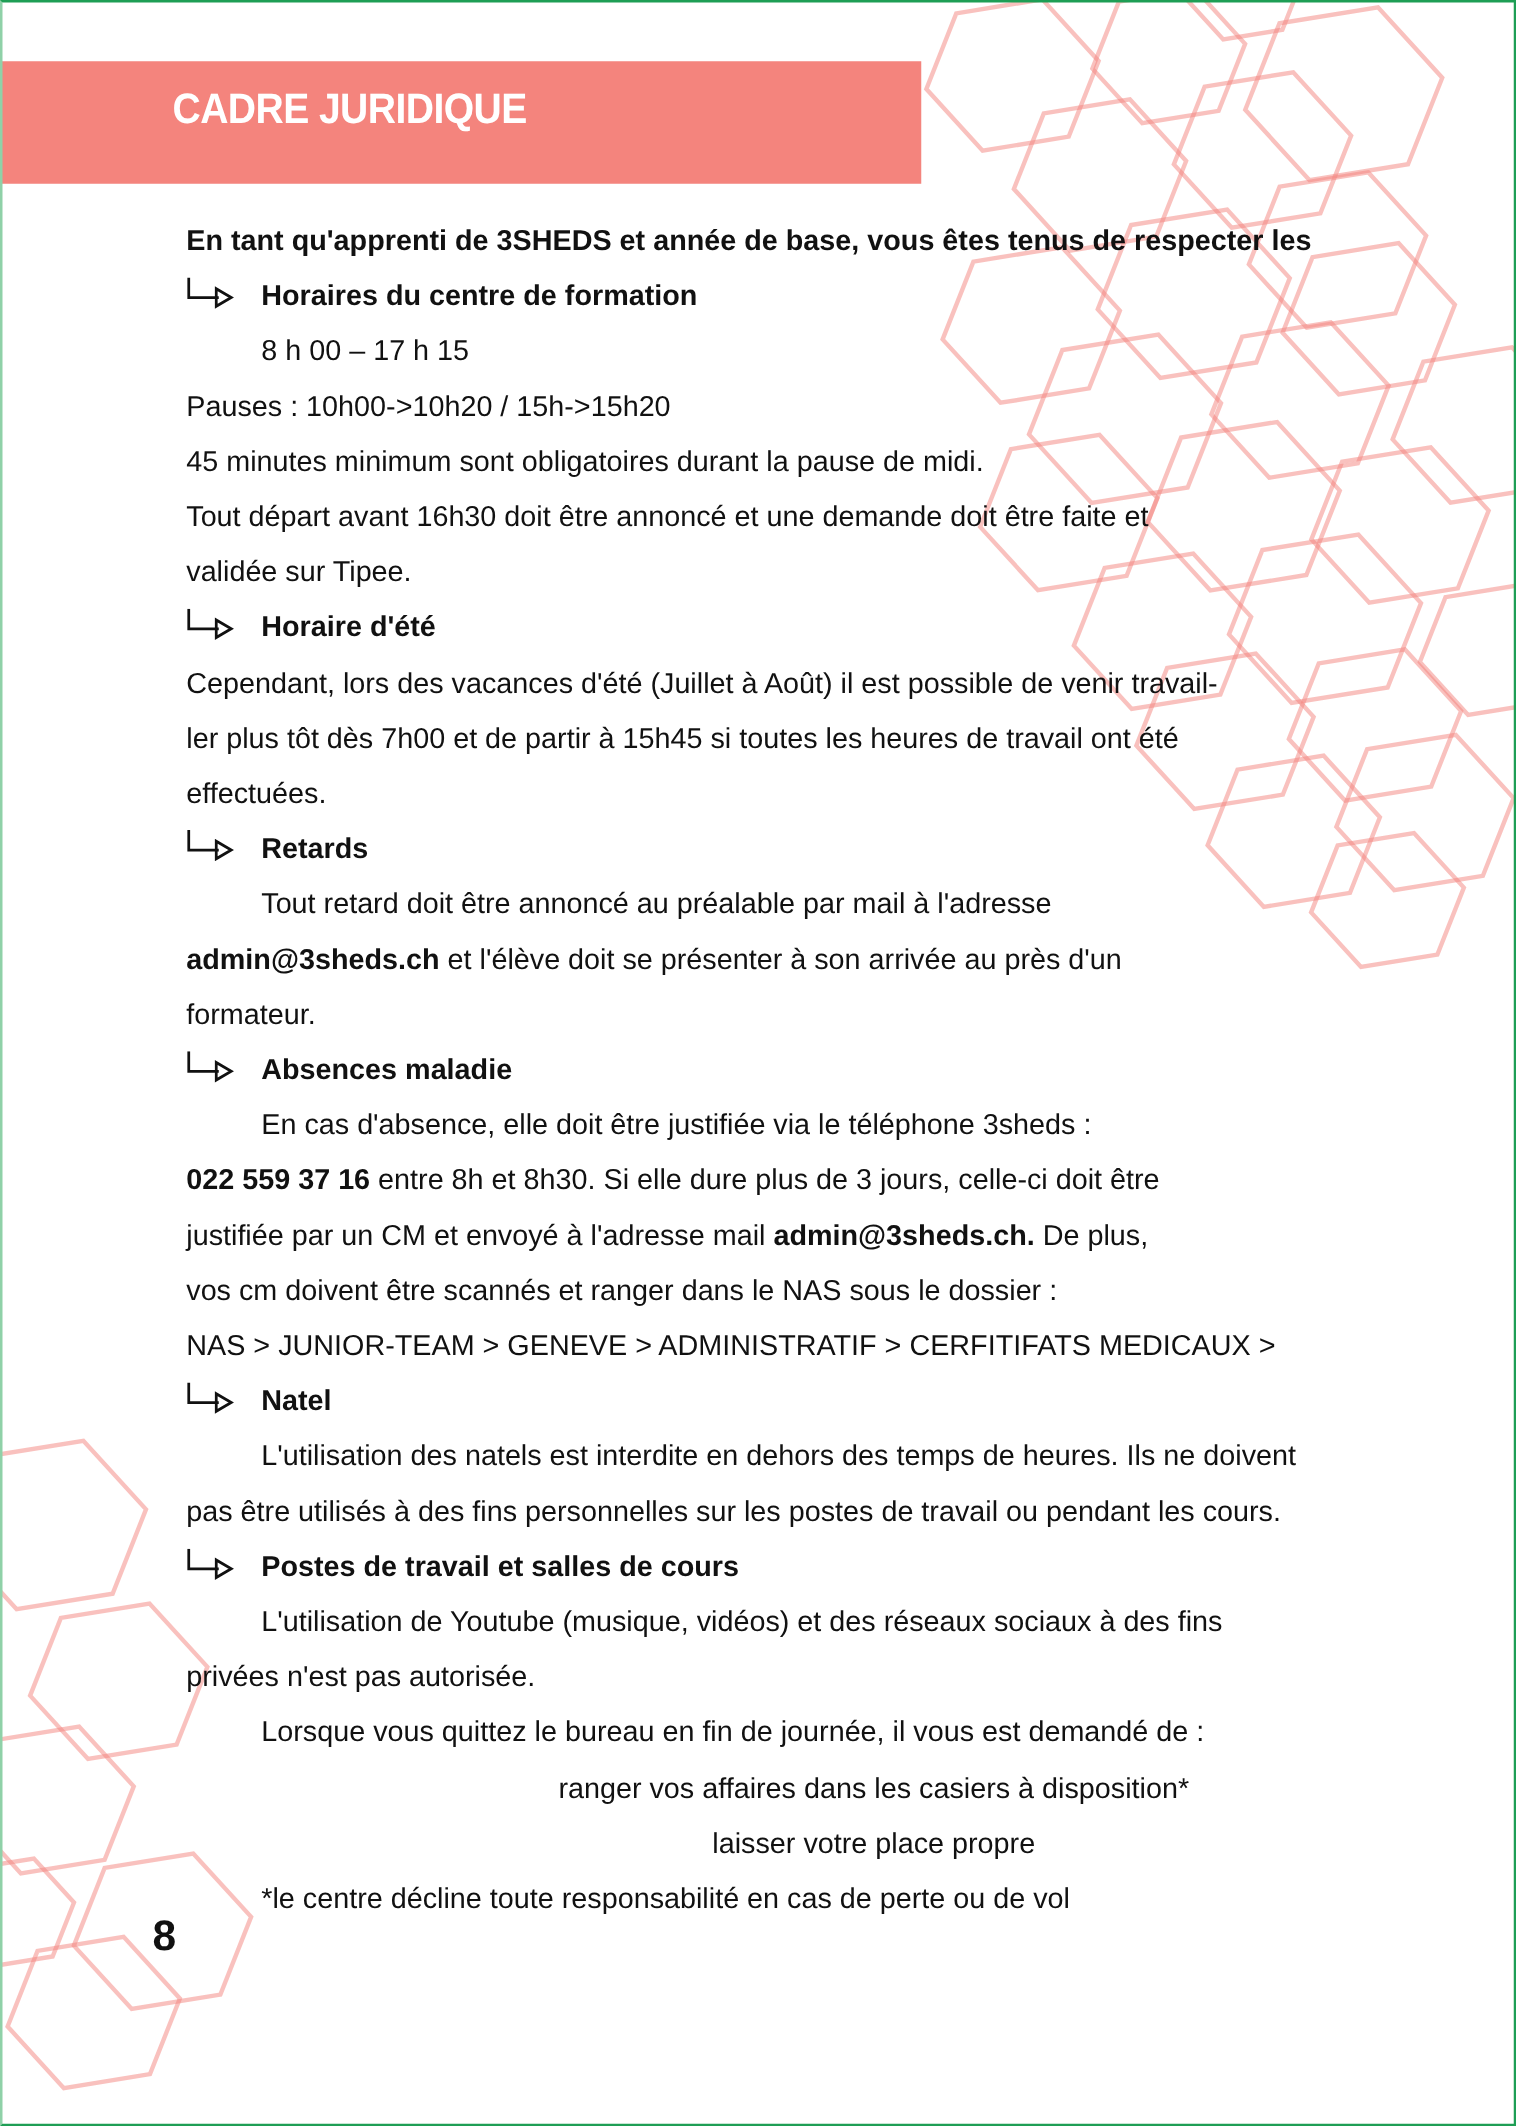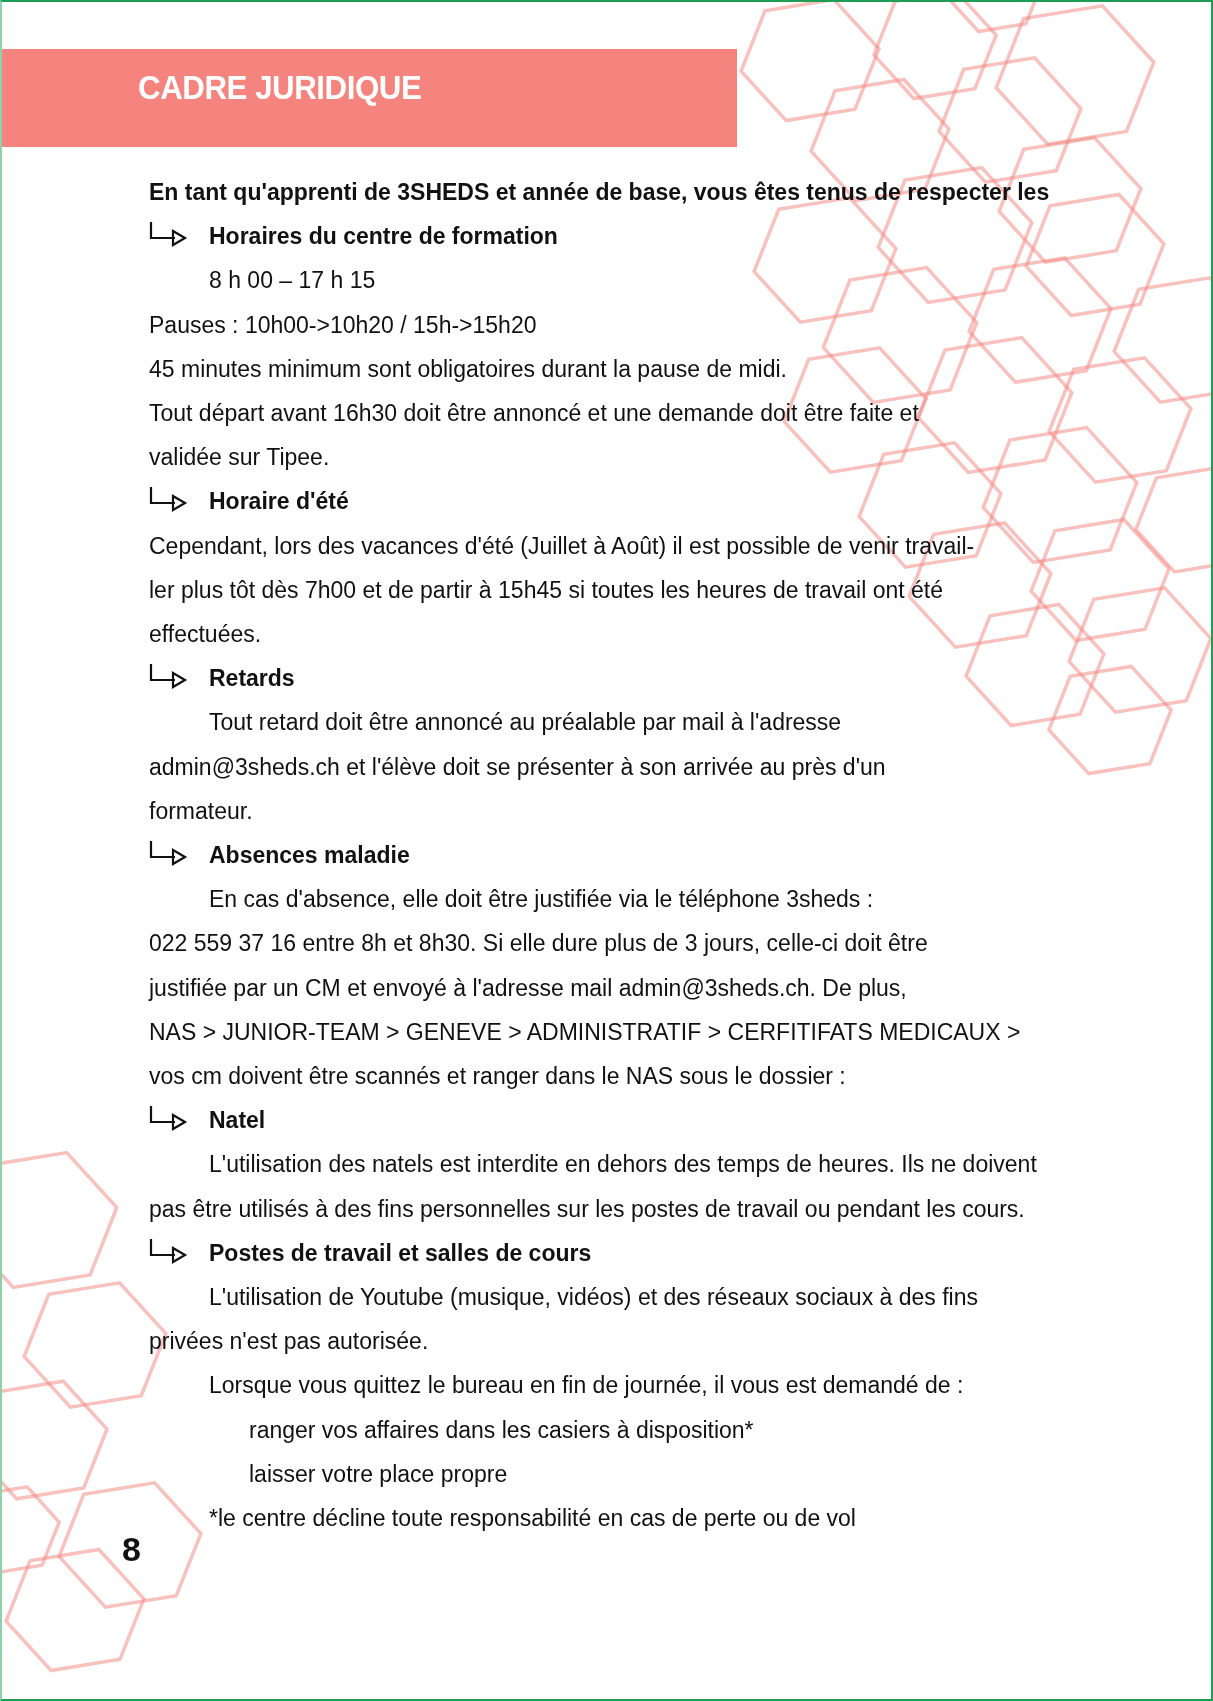--- a/index.html
+++ b/index.html
@@ -23,23 +23,23 @@
       position: absolute; left: 138px; top: 68px; z-index: 3;
       color: #ffffff; font-weight: bold; font-size: 34px; letter-spacing: -0.5px;
       transform: scaleX(0.92); transform-origin: left center;
     }
     .content {
       position: absolute; left: 149px; top: 170px; width: 1000px; z-index: 3;
       font-size: 23px; line-height: 44.2px;
     }
     .content p { margin: 0; white-space: nowrap; }
     .b { font-weight: bold; }
-    .semi { font-weight: normal; }
+    .semi { font-weight: bold; }
     .indent { padding-left: 60px; }
-    .indent2 { padding-left: 94px; }
+    .indent2 { padding-left: 94px; text-align: center; }
     .heading { position: relative; font-weight: bold; padding-left: 60px; }
     .arrow {
       position: absolute; left: 0; top: 8px; width: 42px; height: 26px;
     }
     .shift { margin-left: -6px; }
     .gap { margin-top: 6px; }
     .page-number {
       position: absolute; left: 122px; top: 1530px; z-index: 3;
       font-weight: bold; font-size: 34px;
     }
@@ -124,22 +124,22 @@
   <p class="heading">
     <svg class="arrow" viewBox="0 0 42 26">
         <path d="M2 0 V16 H26" fill="none" stroke="#111" stroke-width="2.2"></path>
         <path d="M24 9 L36 16 L24 23 Z" fill="none" stroke="#111" stroke-width="2.2"></path>
       </svg>
     <span>Absences maladie</span>
   </p>
   <p class="indent">En cas d'absence, elle doit être justifiée via le téléphone 3sheds :</p>
   <p><span class="semi">022 559 37 16</span><span> entre 8h et 8h30. Si elle dure plus de 3 jours, celle-ci doit être</span></p>
   <p><span>justifiée par un CM et envoyé à l'adresse mail </span><span class="semi">admin@3sheds.ch.</span><span> De plus,</span></p>
+  <p>vos cm doivent être scannés et ranger dans le NAS sous le dossier :</p>
   <p>NAS &gt; JUNIOR-TEAM &gt; GENEVE &gt; ADMINISTRATIF &gt; CERFITIFATS MEDICAUX &gt;</p>
-  <p>vos cm doivent être scannés et ranger dans le NAS sous le dossier :</p>
 
   <p class="heading">
     <svg class="arrow" viewBox="0 0 42 26">
         <path d="M2 0 V16 H26" fill="none" stroke="#111" stroke-width="2.2"></path>
         <path d="M24 9 L36 16 L24 23 Z" fill="none" stroke="#111" stroke-width="2.2"></path>
       </svg>
     <span>Natel</span>
   </p>
   <p class="indent">L'utilisation des natels est interdite en dehors des temps de heures. Ils ne doivent</p>
   <p>pas être utilisés à des fins personnelles sur les postes de travail ou pendant les cours.</p>

